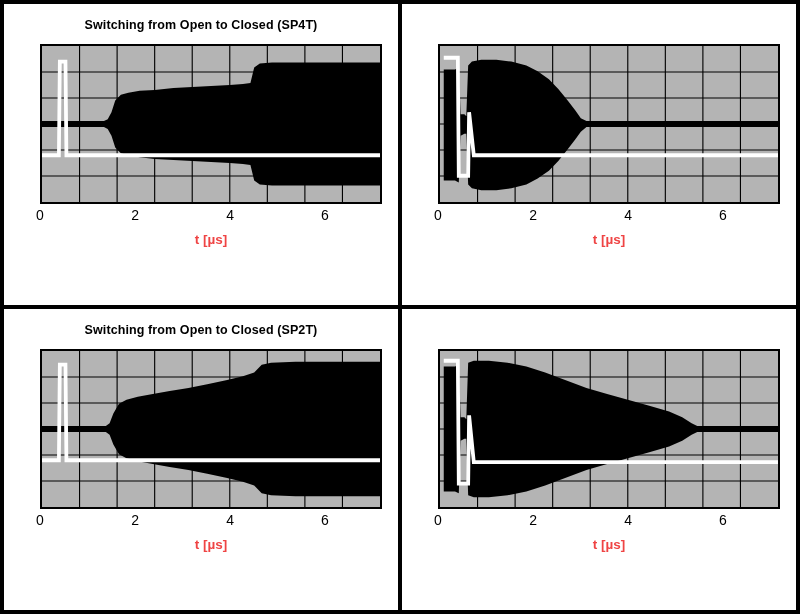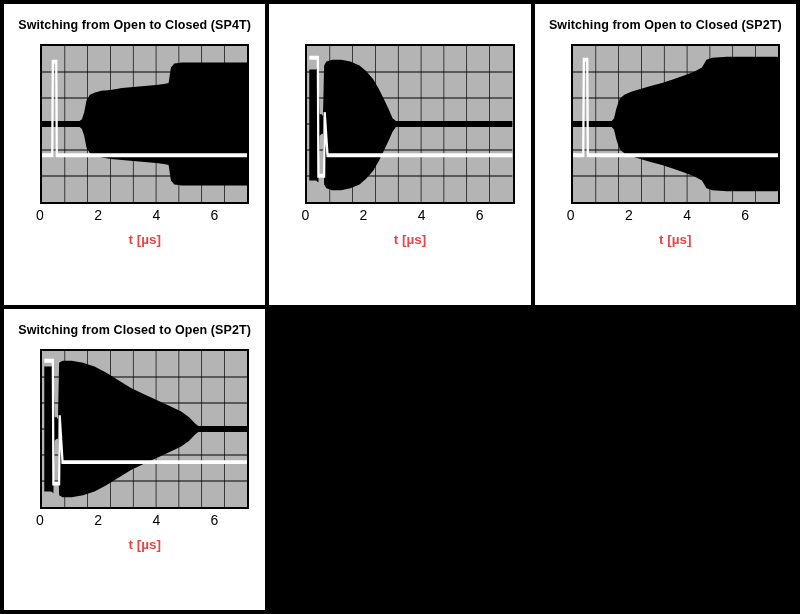--- a/index.html
+++ b/index.html
@@ -19,21 +19,21 @@
     height: 614px;
     background: #000000;
     box-sizing: border-box;
   }
   .panel-grid {
     position: absolute;
     left: 0; top: 0;
     width: 800px;
     height: 614px;
     display: grid;
-    grid-template-columns: 1fr 1fr 1fr;
+    grid-template-columns: 1fr 1fr;
     grid-template-rows: 1fr 1fr;
     gap: 4px;
     padding: 4px;
     box-sizing: border-box;
     background: #000;
   }
   .panel {
     position: relative;
     background: #ffffff;
     overflow: hidden;
@@ -206,21 +206,20 @@
       <div class="axis-labels">
         <span class="tick-label" style="left:0%">0</span>
         <span class="tick-label" style="left:27.8%">2</span>
         <span class="tick-label" style="left:55.6%">4</span>
         <span class="tick-label" style="left:83.3%">6</span>
       </div>
       <div class="axis-title">t [µs]</div>
     </div>
 
     <div class="panel">
-      <div class="panel-title">Switching from Closed to Open (SP2T)</div>
       <div class="plot-area">
         <svg viewBox="0 0 360 160" preserveAspectRatio="none">
           <g stroke="#000" stroke-width="1.2">
             <line x1="40" y1="0" x2="40" y2="160"></line>
             <line x1="80" y1="0" x2="80" y2="160"></line>
             <line x1="120" y1="0" x2="120" y2="160"></line>
             <line x1="160" y1="0" x2="160" y2="160"></line>
             <line x1="200" y1="0" x2="200" y2="160"></line>
             <line x1="240" y1="0" x2="240" y2="160"></line>
             <line x1="280" y1="0" x2="280" y2="160"></line>

